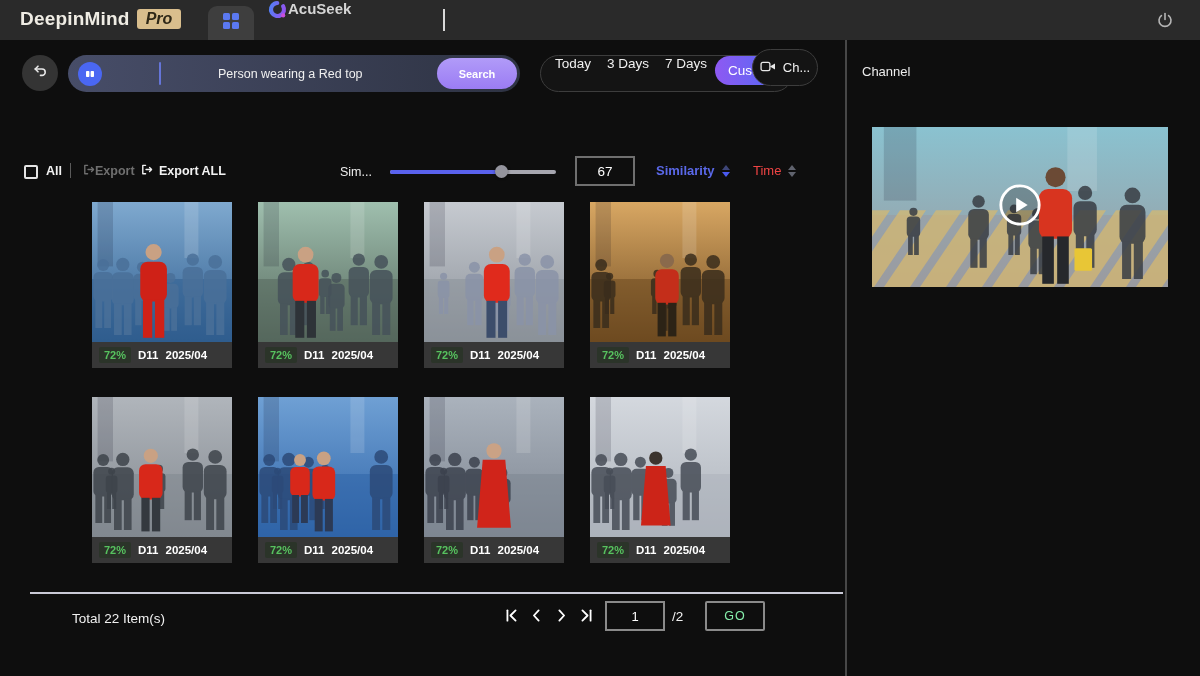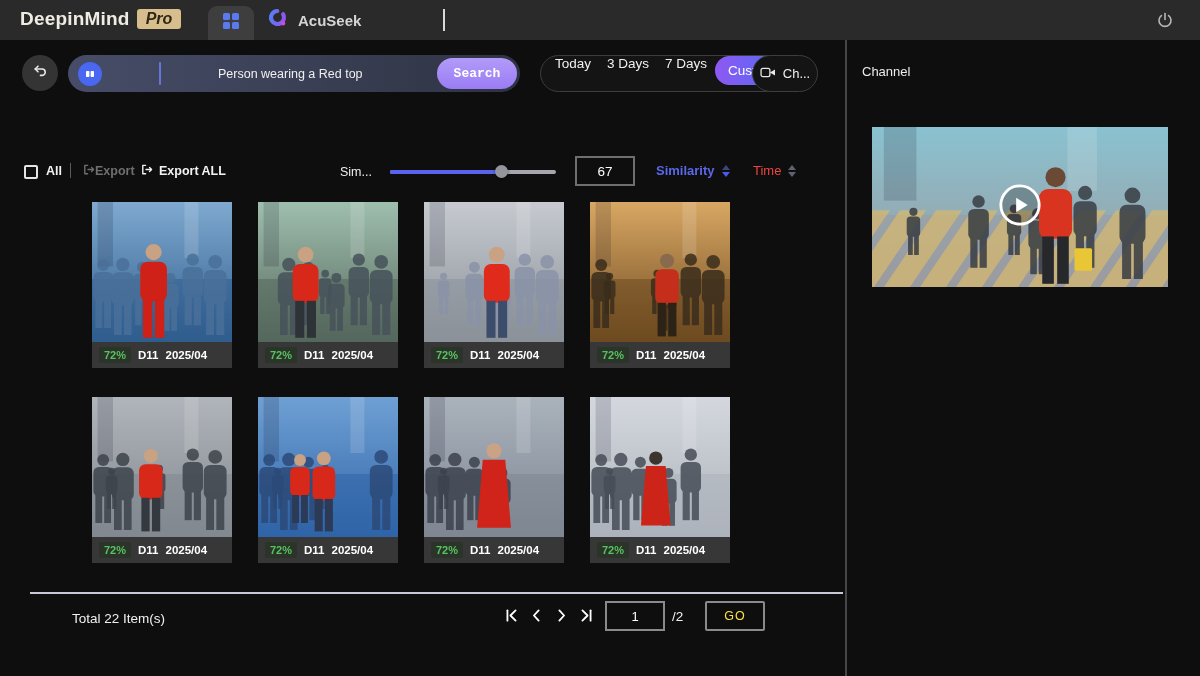--- a/index.html
+++ b/index.html
@@ -12,38 +12,38 @@
     overflow: hidden;
   }
   #stage { position: absolute; left: 0; top: 0; width: 1200px; height: 586px; }
 
   
   .topbar { position: absolute; left: 0; top: 0; width: 1200px; height: 40px; background: #2a2a2a; }
   .brand { position: absolute; left: 20px; top: 8px; display: flex; align-items: center; gap: 7px; }
   .brand-name { font-size: 19px; font-weight: 800; color: #efece4; letter-spacing: .2px; }
   .pro-badge { background: #d9be8d; color: #2f2817; font-style: italic; font-weight: 700; font-size: 16px; padding: 1px 9px; border-radius: 3px; }
   .tab-grid { position: absolute; left: 208px; top: 6px; width: 46px; height: 34px; background: #3e3e3e; border-radius: 9px 9px 0 0; display: flex; align-items: center; justify-content: center; cursor: pointer; }
-  .acuseek-tab { position: absolute; left: 268px; top: 0; height: 40px; display: flex; align-items: center; gap: 10px; cursor: pointer; }
+  .acuseek-tab { position: absolute; left: 268px; top: 0; height: 40px; display: flex; align-items: flex-start; gap: 0; cursor: pointer; }
   .acuseek-label { font-size: 15px; color: #d5d5d5; font-weight: 600; }
   .tab-cursor { position: absolute; left: 443px; top: 9px; width: 2px; height: 22px; background: #d8d8d8; }
   .power-btn { position: absolute; right: 26px; top: 11px; width: 18px; height: 18px; cursor: pointer; }
 
   
   .back-btn { position: absolute; left: 22px; top: 55px; width: 36px; height: 36px; border-radius: 50%; background: #343434; display: flex; align-items: center; justify-content: center; cursor: pointer; }
   .search-pill { position: absolute; left: 68px; top: 55px; width: 452px; height: 37px; border-radius: 19px; background: linear-gradient(90deg,#474d68,#2e3343); display: flex; align-items: center; padding: 0 3px 0 10px; gap: 45px; }
   .cat-icon { width: 24px; height: 24px; border-radius: 50%; background: #4a67f2; display: flex; align-items: center; justify-content: center; flex: none; }
   .search-sep { width: 2px; height: 23px; background: #6575d8; margin: 0 12px; border-radius: 1px; flex: none; }
   .search-input { flex: 1; min-width: 0; background: transparent; border: none; outline: none; color: #f0f0f0; font-size: 12.5px; font-family: inherit; }
-  .search-btn { width: 80px; height: 31px; border-radius: 16px; border: none; background: linear-gradient(180deg,#b19bf8,#9b7cf4); color: #fff; font-size: 13px; font-weight: 600; font-family: Liberation Mono, monospace; cursor: pointer; flex: none; }
+  .search-btn { width: 80px; height: 31px; border-radius: 16px; border: none; background: linear-gradient(180deg,#b19bf8,#9b7cf4); color: #fff; font-size: 11px; font-weight: 600; font-family: Liberation Sans, sans-serif; cursor: pointer; flex: none; }
 
   .time-group { position: absolute; left: 540px; top: 55px; height: 37px; border: 1px solid #3d3d3d; border-radius: 19px; display: flex; align-items: flex-start; padding: 0 4px 0 6px; background: #141414; }
   .time-opt { padding: 0 8px; font-size: 13.5px; color: #f0f0f0; cursor: pointer; white-space: nowrap; }
   .time-custom { height: 29px; padding: 0 13px; border-radius: 15px; background: linear-gradient(90deg,#8e59f2,#4d6cf5); display: flex; align-items: center; font-size: 13.5px; color: #fff; cursor: pointer; white-space: nowrap; }
 
-  .channel-btn { position: absolute; left: 752px; top: 55px; width: 66px; height: 37px; border: 1px solid #3d3d3d; border-radius: 19px; display: flex; align-items: center; justify-content: center; gap: 6px; font-size: 13px; color: #f0f0f0; background: #141414; cursor: pointer; }
+  .channel-btn { position: absolute; left: 752px; top: 49px; width: 66px; height: 37px; border: 1px solid #3d3d3d; border-radius: 19px; display: flex; align-items: center; justify-content: center; gap: 6px; font-size: 13px; color: #f0f0f0; background: #141414; cursor: pointer; }
 
   
   .cb { position: absolute; left: 24px; top: 165px; width: 14px; height: 14px; border: 2px solid #e4e4e4; border-radius: 2px; cursor: pointer; }
   .all-label { position: absolute; left: 46px; top: 164px; font-size: 12.5px; font-weight: 700; color: #f2f2f2; }
   .tb-sep { position: absolute; left: 70px; top: 163px; width: 1px; height: 15px; background: #5a5a5a; }
   .export-btn { position: absolute; left: 82px; top: 163px; display: flex; align-items: center; color: #6f6f6f; font-size: 12.5px; font-weight: 700; cursor: pointer; }
   .export-all-btn { position: absolute; left: 140px; top: 163px; display: flex; align-items: center; gap: 6px; color: #f2f2f2; font-size: 12.5px; font-weight: 700; cursor: pointer; }
   .sim-label { position: absolute; left: 340px; top: 165px; font-size: 12.5px; color: #ececec; }
   .slider { position: absolute; left: 390px; top: 165px; width: 166px; height: 13px; cursor: pointer; }
   .slider-track { position: absolute; top: 5px; left: 0; width: 100%; height: 4px; border-radius: 2px; background: #a6a6af; }
@@ -72,21 +72,21 @@
   .video-box { position: absolute; left: 872px; top: 127px; width: 296px; height: 160px; background: #222; overflow: hidden; cursor: pointer; }
   .play-ov { position: absolute; left: 872px; top: 127px; width: 296px; height: 160px; display: flex; align-items: center; justify-content: center; pointer-events: none; }
 
   
   .f-divider { position: absolute; left: 30px; top: 592px; width: 813px; height: 2px; background: #c9c9d6; }
   .total { position: absolute; left: 72px; top: 611px; font-size: 13.5px; color: #f0f0f0; }
   .pager { position: absolute; left: 503px; top: 607px; display: flex; align-items: center; gap: 8px; }
   .pg-btn { width: 17px; height: 17px; cursor: pointer; display: flex; align-items: center; justify-content: center; }
   .page-input { position: absolute; left: 605px; top: 601px; width: 60px; height: 30px; border: 2px solid #8a8a8a; background: transparent; color: #fff; text-align: center; font-size: 13px; font-family: inherit; outline: none; }
   .page-total { position: absolute; left: 672px; top: 609px; font-size: 13.5px; color: #f0f0f0; }
-  .go-btn { position: absolute; left: 705px; top: 601px; width: 60px; height: 30px; border: 2px solid #8a8a8a; border-radius: 2px; background: transparent; color: #fde047; font-size: 12.5px; letter-spacing: 1px; font-family: inherit; cursor: pointer; }
+  .go-btn { position: absolute; left: 705px; top: 601px; width: 60px; height: 30px; border: 2px solid #8a8a8a; border-radius: 2px; background: transparent; color: #86efac; font-size: 12.5px; letter-spacing: 1px; font-family: inherit; cursor: pointer; }
 </style>
 </head>
 <body>
 
 <div id="stage">
 
   <div class="topbar">
     <div class="brand">
       <span class="brand-name">DeepinMind</span>
       <span class="pro-badge">Pro</span>

